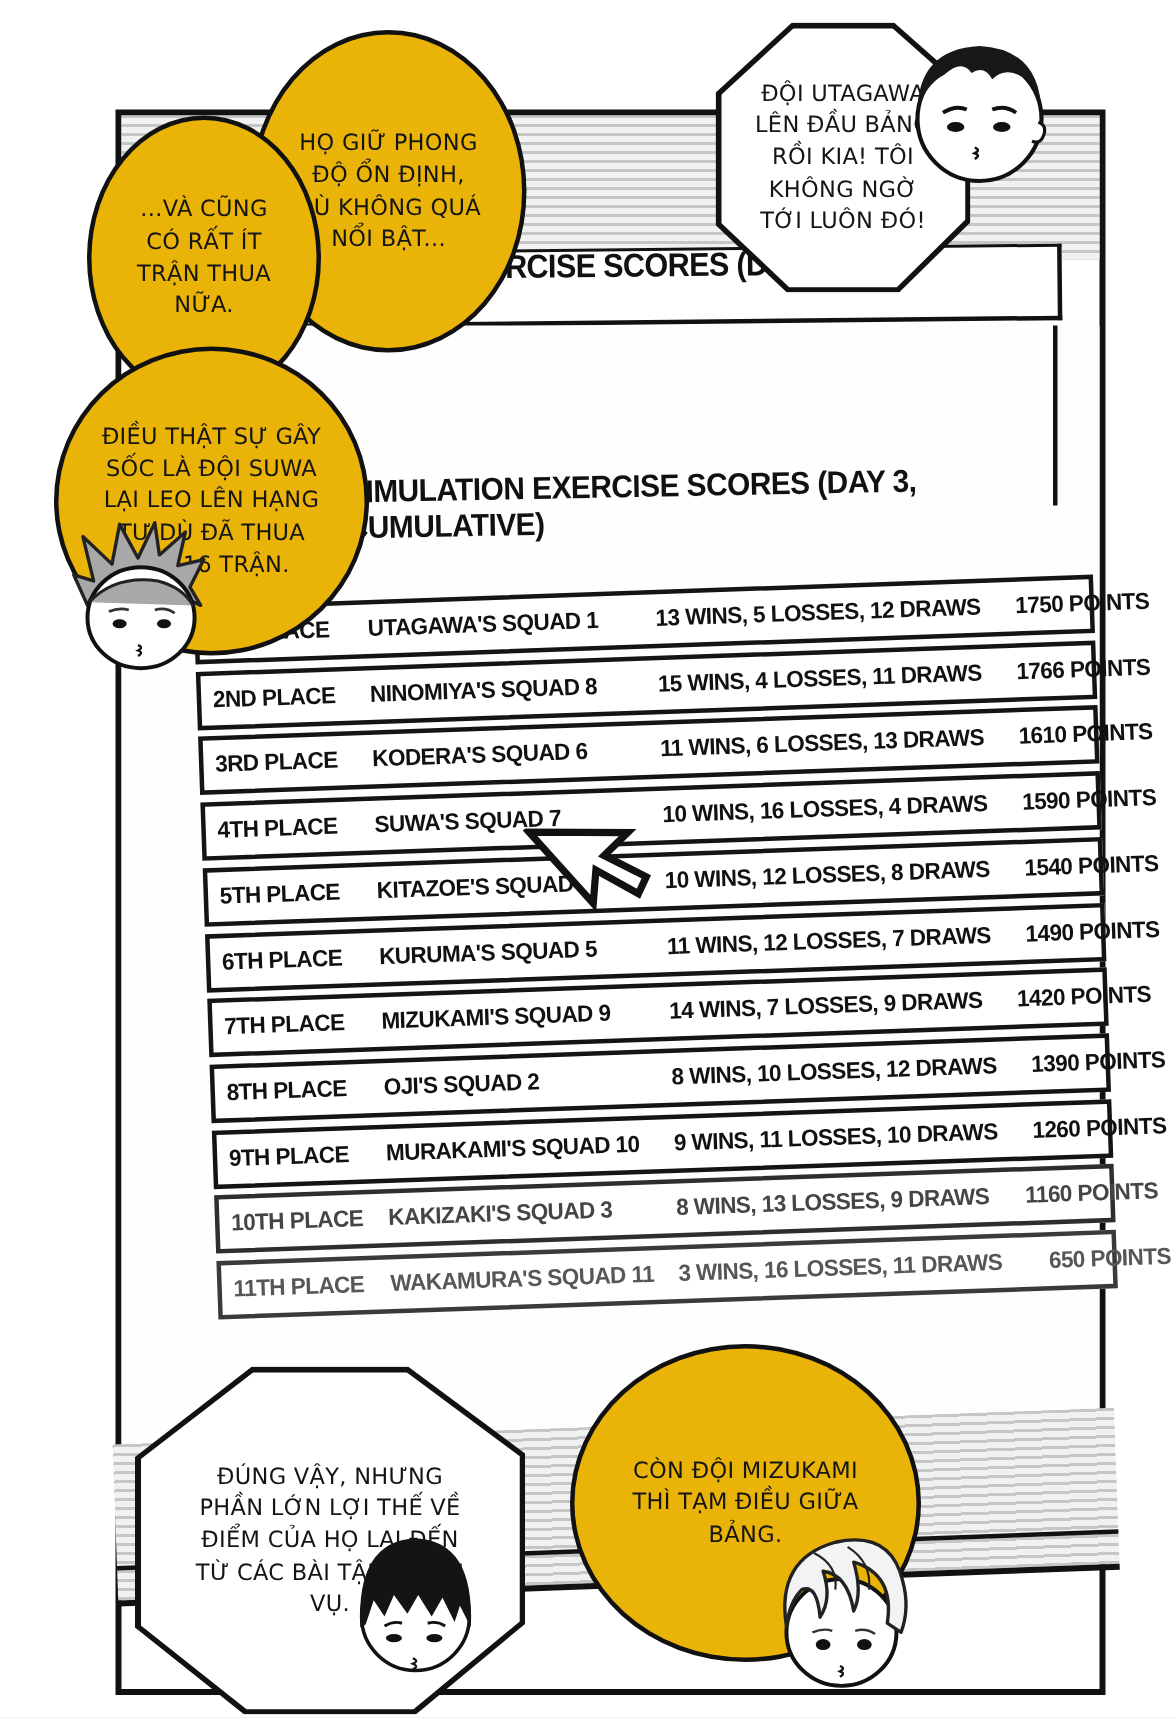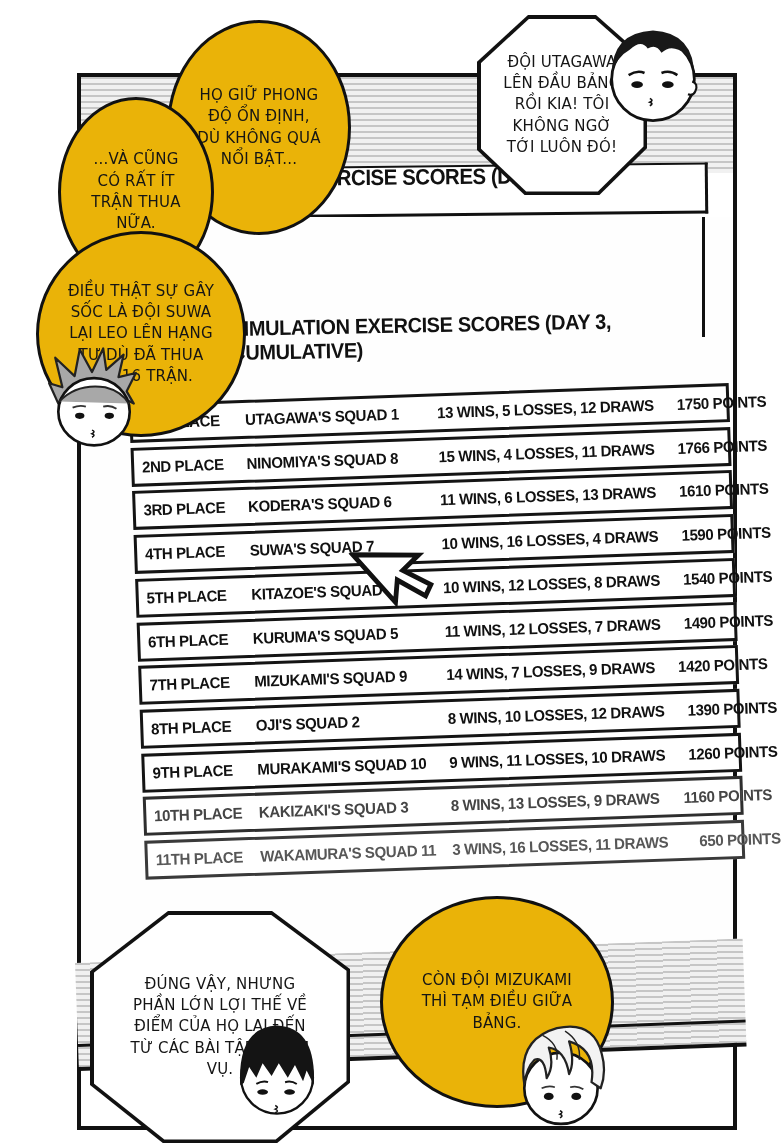--- a/index.html
+++ b/index.html
@@ -54,21 +54,21 @@
 
   
   .bubble{position:absolute;z-index:6;display:flex;align-items:center;justify-content:center;
           text-align:center;font-size:15px;line-height:1.42;letter-spacing:0.2px;color:#151515;}
   .ellipse{background:#eab308;border:3px solid #111;border-radius:50%;}
   .oct{background:#111;clip-path:polygon(30% 0%,70% 0%,100% 25%,100% 74%,72% 100%,28% 100%,0% 75%,0% 26%);}
   .oct-inner{position:absolute;inset:3.5px;background:#fff;
              clip-path:polygon(30% 0%,70% 0%,100% 25%,100% 74%,72% 100%,28% 100%,0% 75%,0% 26%);
              display:flex;align-items:center;justify-content:center;text-align:center;}
   .b-top-center{left:167px;top:20px;width:184px;height:215px;padding:18px 26px;box-sizing:border-box;}
-  .b-top-left{left:58px;top:97px;width:156px;height:190px;padding:16px 20px;box-sizing:border-box;}
+  .b-top-left{left:58px;top:77px;width:156px;height:190px;padding:16px 20px;box-sizing:border-box;}
   .b-top-right{left:477px;top:15px;width:170px;height:180px;}
   .b-top-right .oct-inner{padding:12px 16px;}
   .b-mid-left{left:36px;top:231px;width:210px;height:206px;padding:20px 24px;box-sizing:border-box;}
   .b-bottom-left{left:90px;top:911px;width:260px;height:232px;}
   .b-bottom-left .oct-inner{padding:16px 28px;}
   .b-bottom-right{left:380px;top:896px;width:234px;height:212px;padding:20px 30px;box-sizing:border-box;}
 
   
   .face{position:absolute;z-index:7;}
   .f-utagawa{left:600px;top:20px;width:106px;height:106px;}

